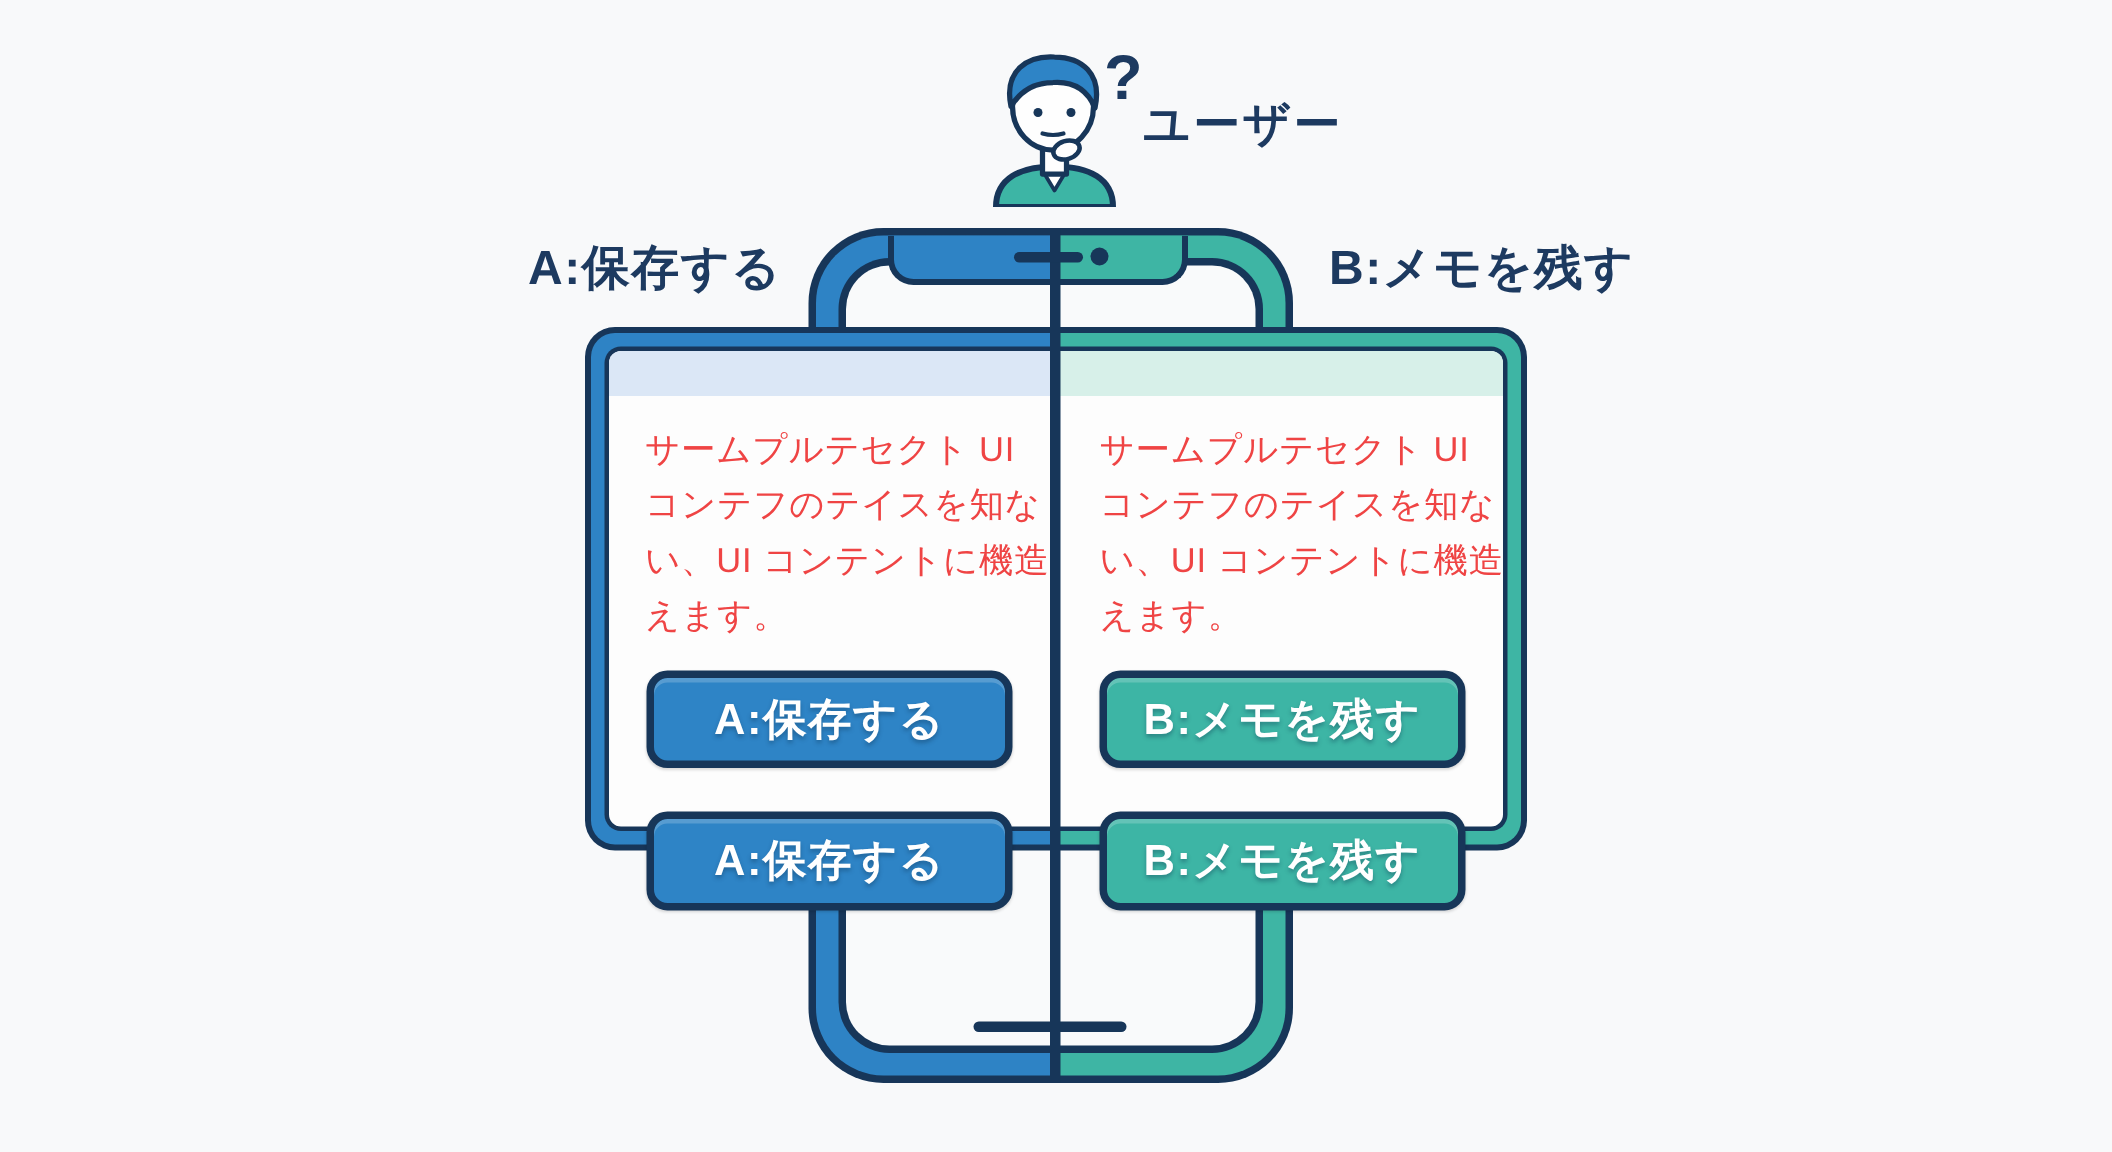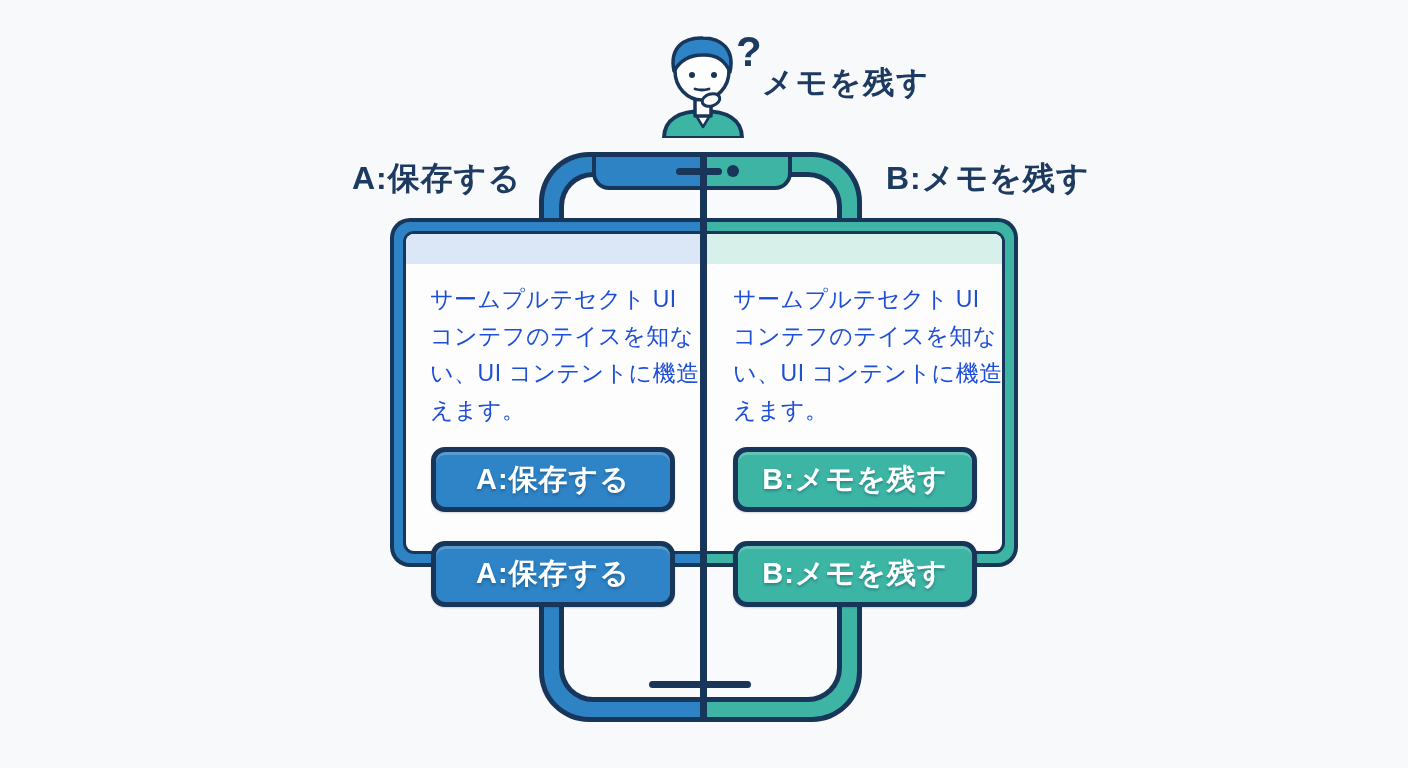--- a/index.html
+++ b/index.html
@@ -69,21 +69,21 @@
   .card-navy2 { position: absolute; inset: 13px; border-radius: 11px; background: #173659; }
   .card-inner { position: absolute; inset: 16px; border-radius: 8px; background: #fdfdfd; overflow: hidden; }
   .card-header {
     position: absolute; left: 0; top: 0; right: 0; height: 30px;
     background: linear-gradient(90deg, #dbe7f6 0 50%, #d7f0e9 50% 100%);
   }
 
   
   .body-text {
     position: absolute; top: 281px; width: 270px; z-index: 4;
-    font-size: 23px; line-height: 37px; color: #1d4ed8; letter-spacing: 0.5px;
+    font-size: 23px; line-height: 37px; color: #ef4444; letter-spacing: 0.5px;
   }
   .body-a { left: 430px; }
   .body-b { left: 733px; }
 
   
   .divider {
     position: absolute; left: 700px; top: 152px; width: 7px; height: 570px;
     background: #173659; z-index: 5;
   }
 
@@ -125,21 +125,21 @@
 
       <circle cx="44" cy="49" r="3" fill="#173659"></circle>
       <circle cx="66" cy="49" r="3" fill="#173659"></circle>
 
       <path d="M47,63 Q54,65 61,63" fill="none" stroke="#173659" stroke-width="2.8" stroke-linecap="round"></path>
 
       <ellipse cx="63" cy="74" rx="9" ry="6" fill="#fefefe" stroke="#173659" stroke-width="3" transform="rotate(-18 63 74)"></ellipse>
     </svg>
   </div>
   <div class="qmark">?</div>
-  <div class="user-label">メモを残す</div>
+  <div class="user-label">ユーザー</div>
 
   <div class="label-a">A:保存する</div>
   <div class="label-b">B:メモを残す</div>
 
   <div class="phone-outer">
     <div class="phone-color"></div>
     <div class="phone-navy2"></div>
     <div class="phone-screen"></div>
   </div>
   <div class="notch"></div>

